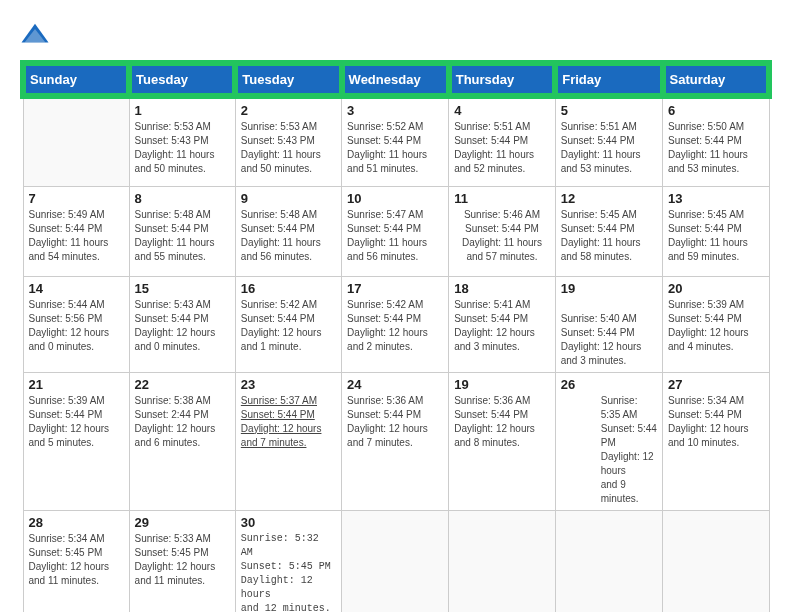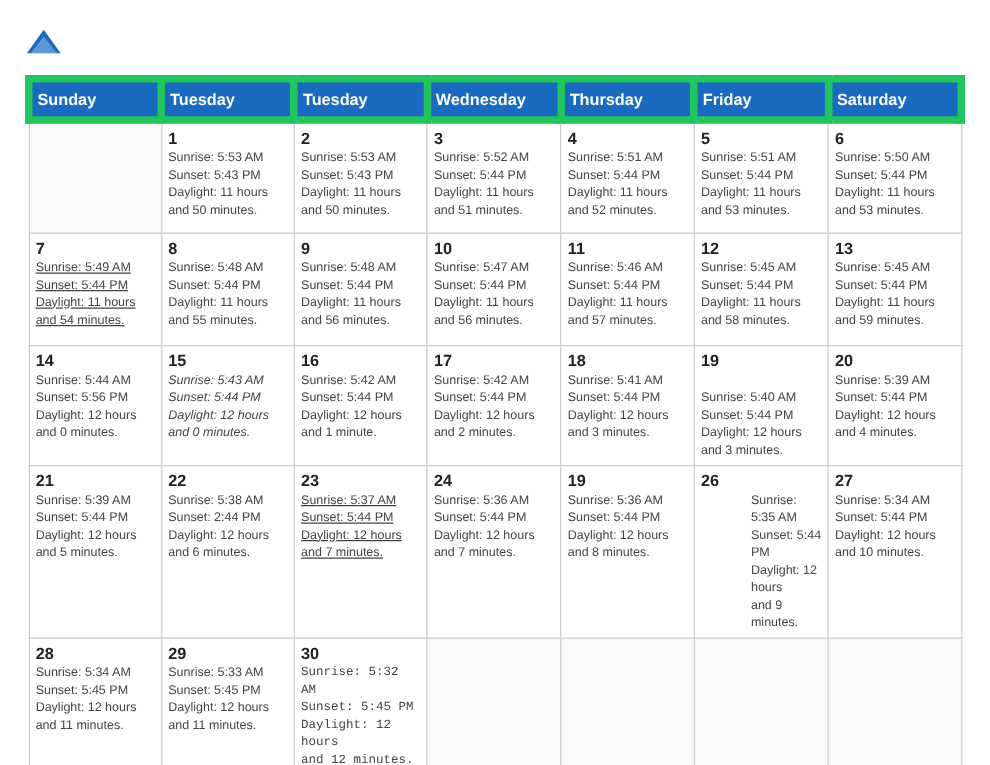--- a/index.html
+++ b/index.html
@@ -163,21 +163,21 @@
           <span class="day-num">6</span>
           <div class="day-info" style="white-space: pre-line;">Sunrise: 5:50 AM
 Sunset: 5:44 PM
 Daylight: 11 hours
 and 53 minutes.</div>
         </td>
       </tr>
       <tr>
         <td>
           <span class="day-num">7</span>
-          <div class="day-info" style="white-space: pre-line; text-decoration: underline;">Sunrise: 5:49 AM
+          <div class="day-info" style="white-space: pre-line;">Sunrise: 5:49 AM
 Sunset: 5:44 PM
 Daylight: 11 hours
 and 54 minutes.</div>
         </td>
         <td>
           <span class="day-num">8</span>
           <div class="day-info" style="white-space: pre-line;">Sunrise: 5:48 AM
 Sunset: 5:44 PM
 Daylight: 11 hours
 and 55 minutes.</div>
@@ -191,21 +191,21 @@
         </td>
         <td>
           <span class="day-num">10</span>
           <div class="day-info" style="white-space: pre-line;">Sunrise: 5:47 AM
 Sunset: 5:44 PM
 Daylight: 11 hours
 and 56 minutes.</div>
         </td>
         <td>
           <span class="day-num">11</span>
-          <div class="day-info" style="white-space: pre-line;">Sunrise: 5:46 AM
+          <div class="day-info" style="white-space: pre-line; text-align: center;">Sunrise: 5:46 AM
 Sunset: 5:44 PM
 Daylight: 11 hours
 and 57 minutes.</div>
         </td>
         <td>
           <span class="day-num">12</span>
           <div class="day-info" style="white-space: pre-line;">Sunrise: 5:45 AM
 Sunset: 5:44 PM
 Daylight: 11 hours
 and 58 minutes.</div>
@@ -221,21 +221,21 @@
       <tr>
         <td>
           <span class="day-num">14</span>
           <div class="day-info" style="white-space: pre-line;">Sunrise: 5:44 AM
 Sunset: 5:56 PM
 Daylight: 12 hours
 and 0 minutes.</div>
         </td>
         <td>
           <span class="day-num">15</span>
-          <div class="day-info" style="white-space: pre-line; font-style: italic;">Sunrise: 5:43 AM
+          <div class="day-info" style="white-space: pre-line;">Sunrise: 5:43 AM
 Sunset: 5:44 PM
 Daylight: 12 hours
 and 0 minutes.</div>
         </td>
         <td>
           <span class="day-num">16</span>
           <div class="day-info" style="white-space: pre-line;">Sunrise: 5:42 AM
 Sunset: 5:44 PM
 Daylight: 12 hours
 and 1 minute.</div>

